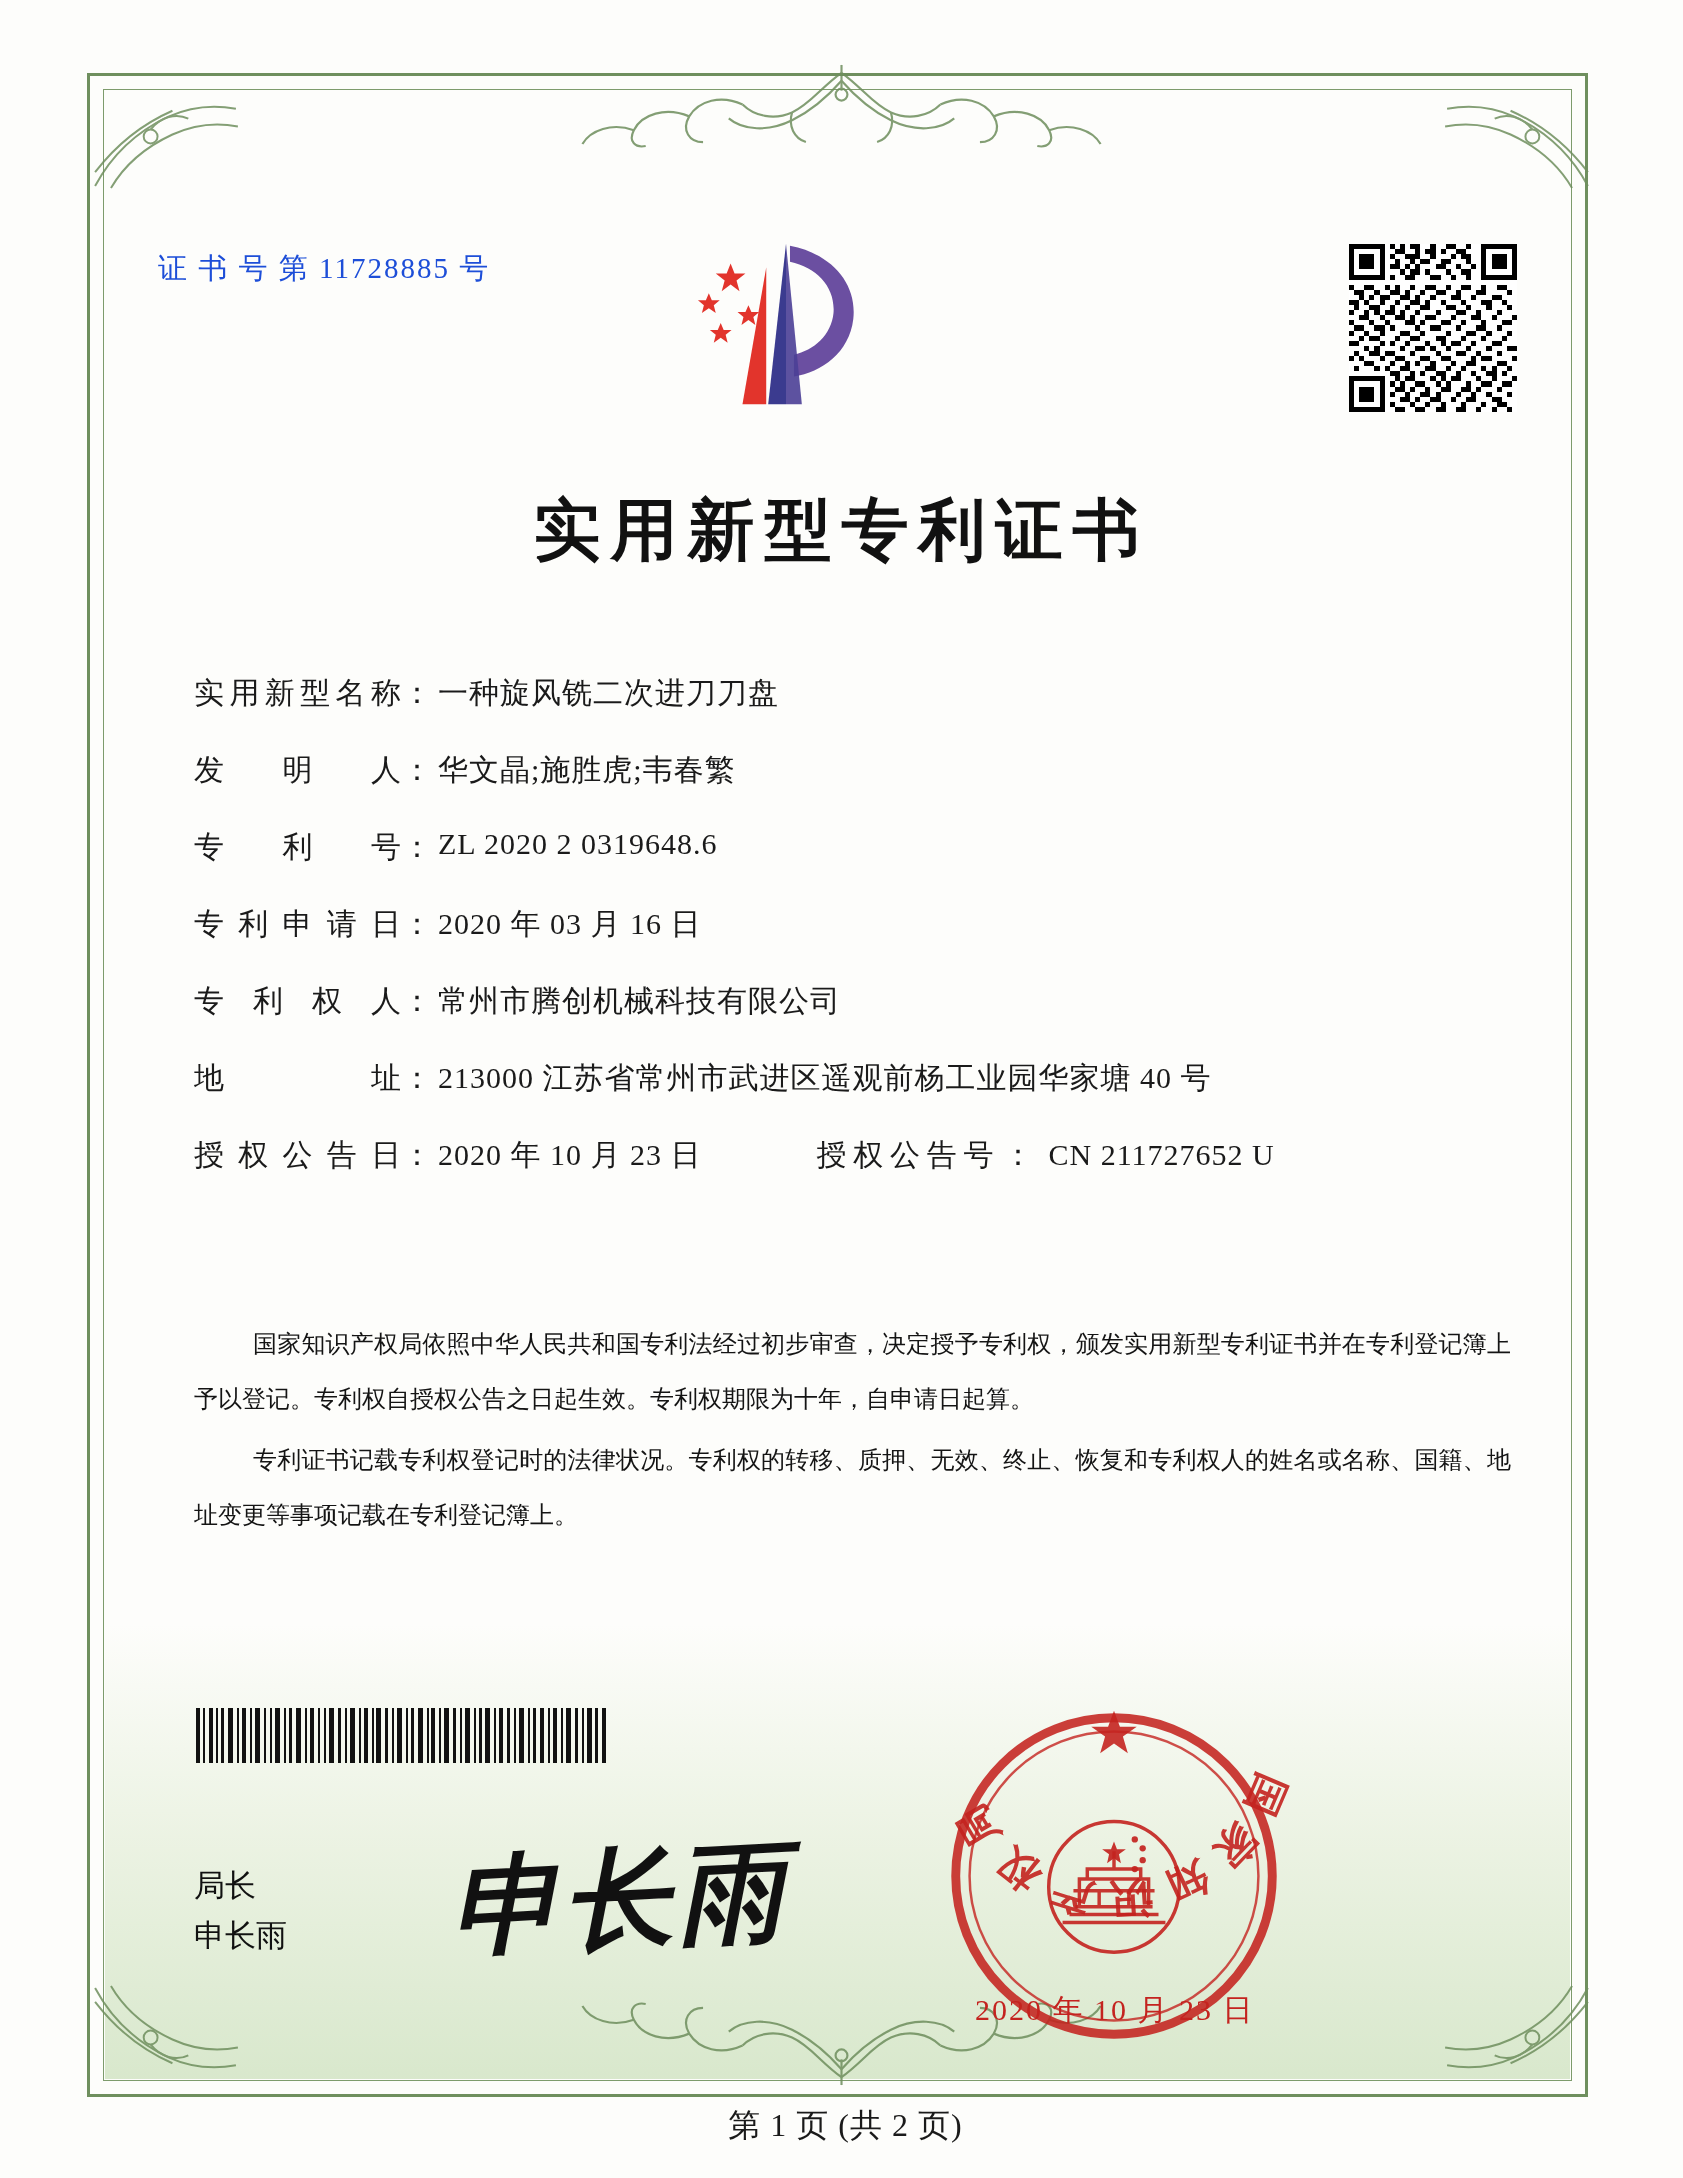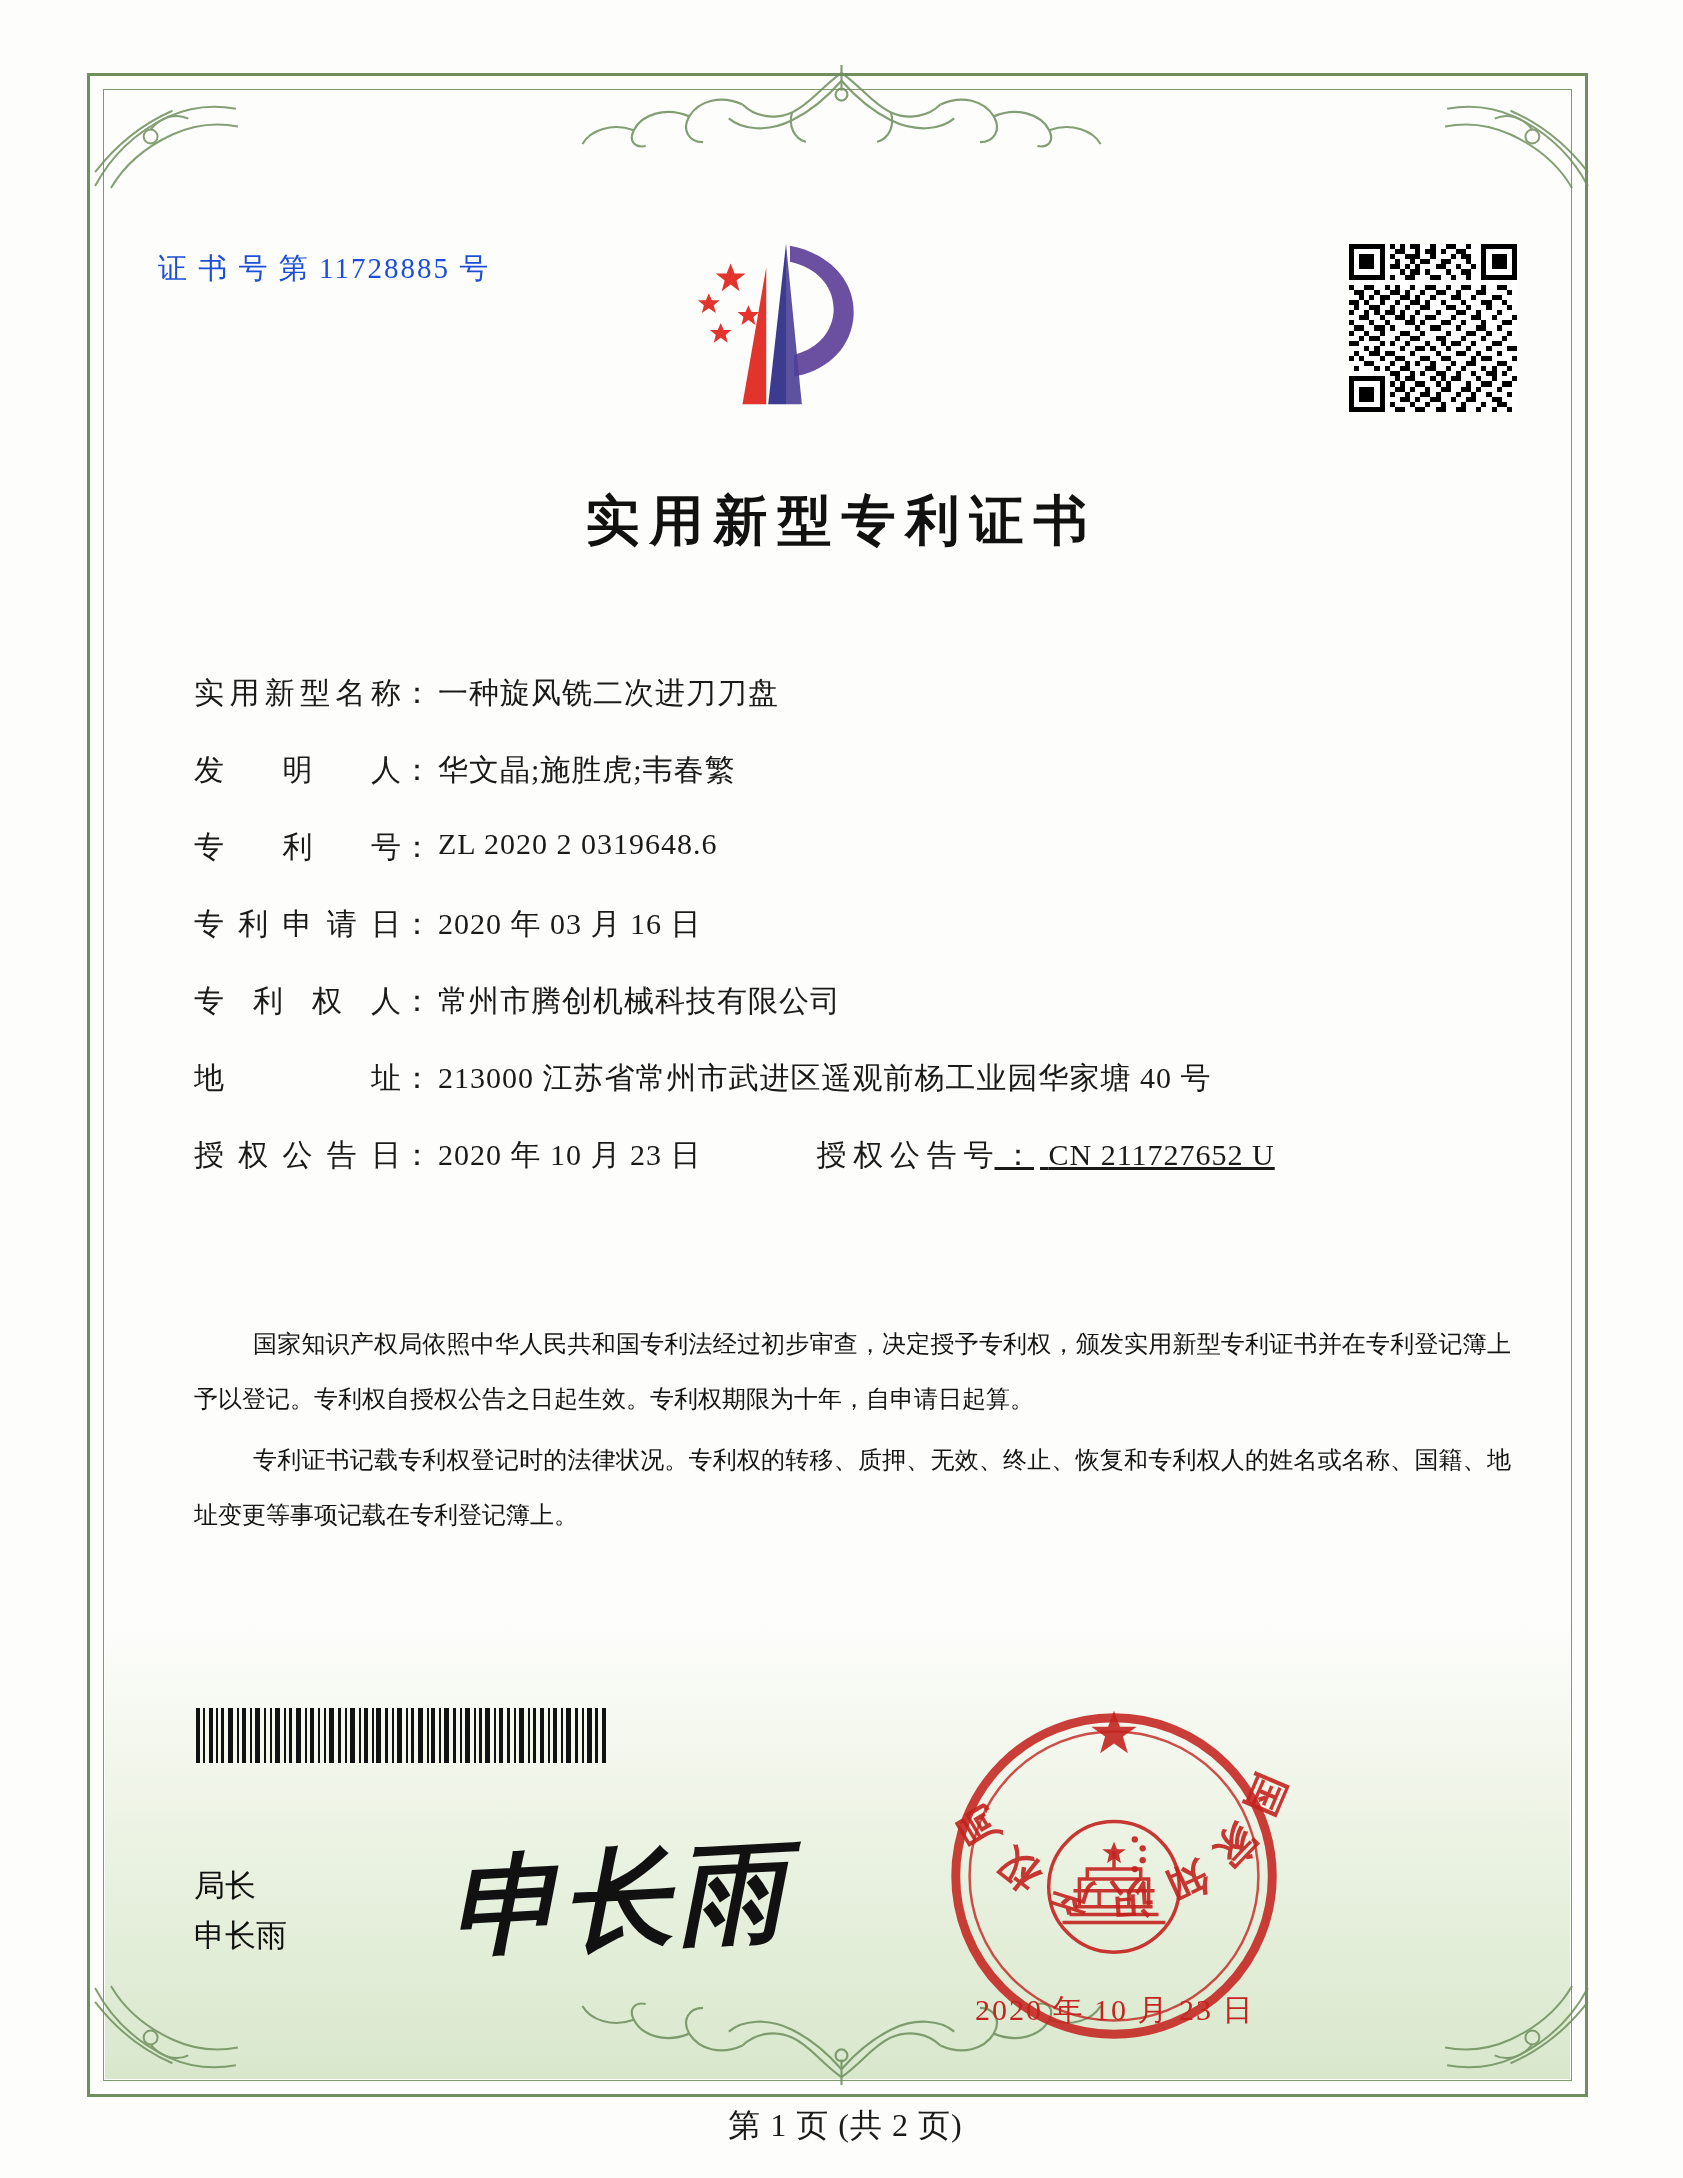--- a/index.html
+++ b/index.html
@@ -79,21 +79,21 @@
   .qr {
     position: absolute;
     right: 166px; top: 244px;
     width: 168px; height: 168px;
   }
   .title {
     position: absolute;
     left: 0; top: 485px;
     width: 1683px;
     text-align: center;
-    font-size: 54px;
+    font-size: 67px;
     font-weight: bold;
     letter-spacing: 10px;
     color: #111;
     font-family: "Liberation Serif", serif;
   }
 
   
   .fields {
     position: absolute;
     left: 194px; top: 673px;
@@ -112,21 +112,20 @@
     width: 208px;
     text-align: justify;
     text-align-last: justify;
     letter-spacing: 1px;
   }
   .colon { margin-right: 6px; }
   .val { letter-spacing: 1px; }
   .right-lbl {
     margin-left: 115px;
     letter-spacing: 1px;
-    text-decoration: underline;
   }
   .right-lbl .lbl { width: 178px; }
 
   
   .body-text {
     position: absolute;
     left: 194px; top: 1317px;
     width: 1317px;
     font-size: 24px;
     line-height: 55px;

